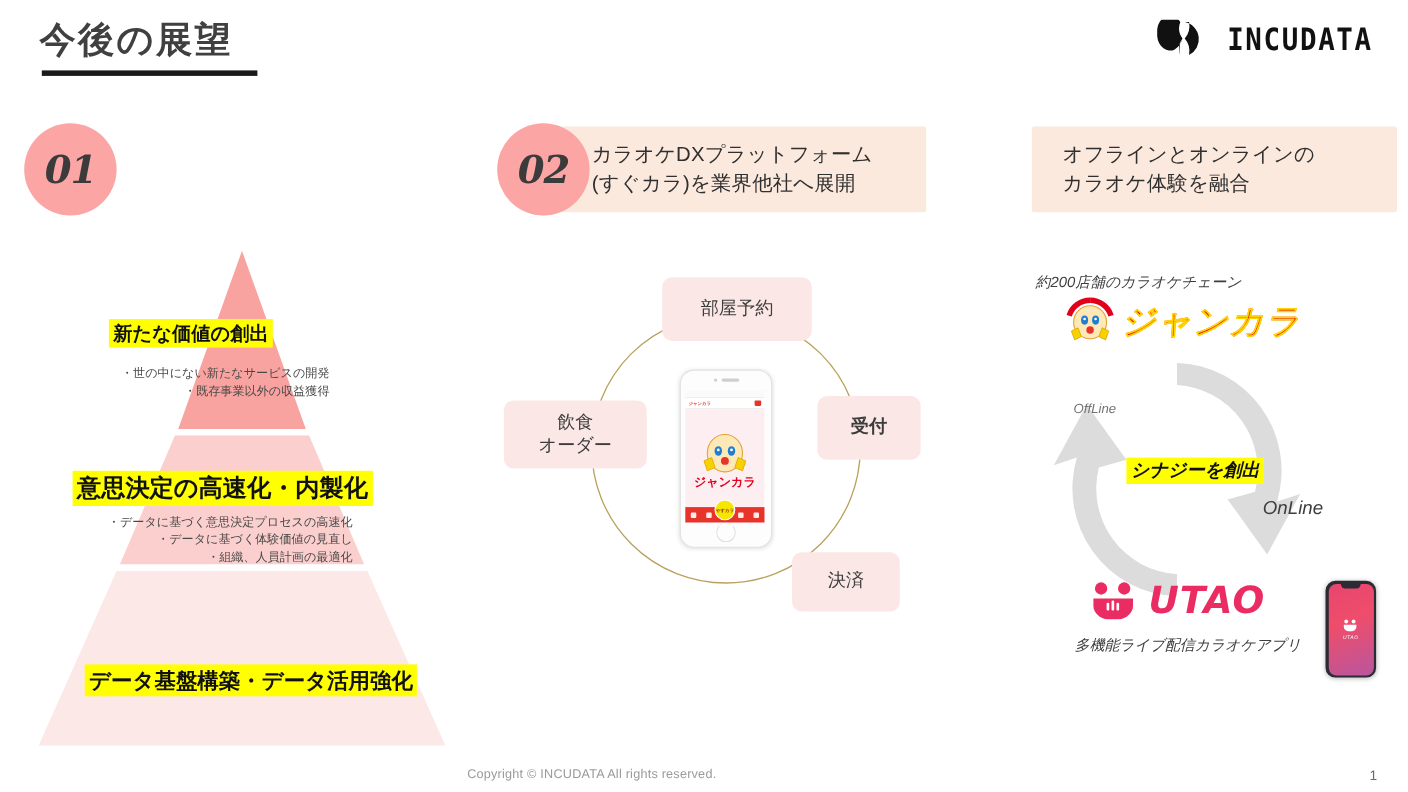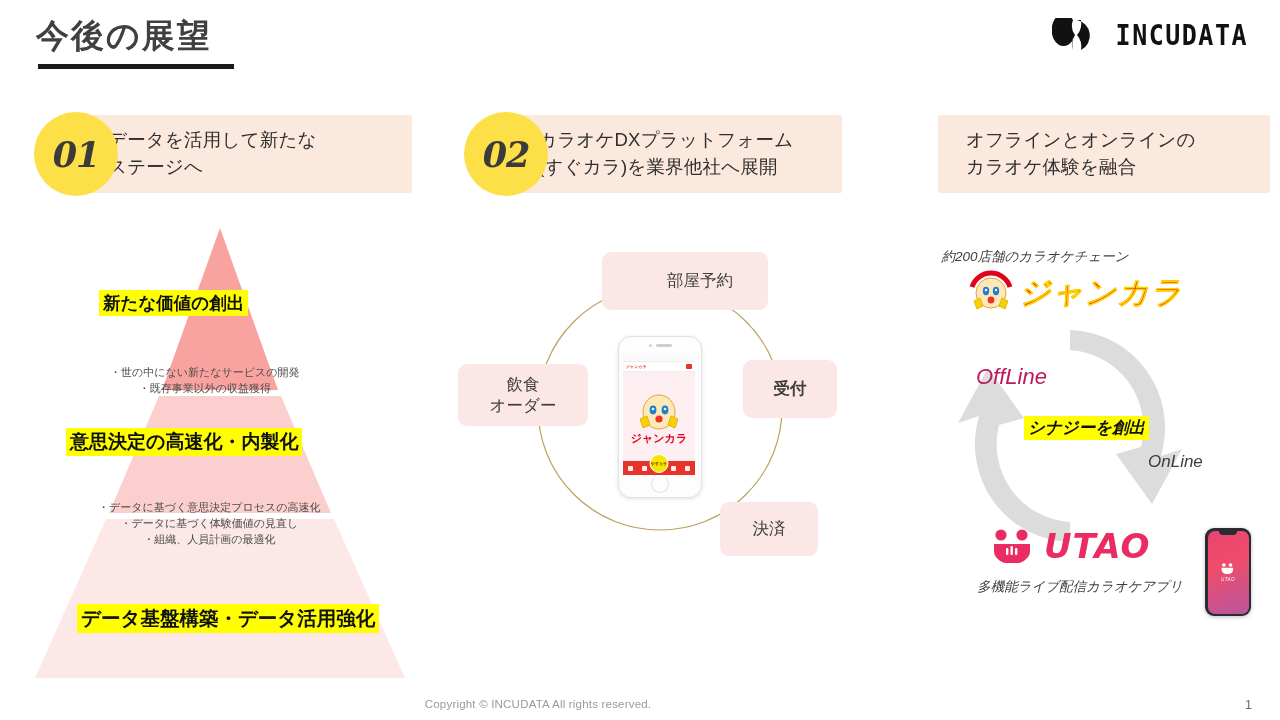--- a/index.html
+++ b/index.html
@@ -33,39 +33,39 @@
   .sec-bar{
     position:absolute;left:58px;top:0;height:78px;
     background:#fbe9de;border-radius:2px;
     display:flex;align-items:center;
   }
   .sec-bar-text{
     margin-left:28px;font-size:18.5px;line-height:1.45;color:#2f2f2f;
     font-weight:400;white-space:pre-line;letter-spacing:.2px;
   }
   .sec-circle{
-    position:absolute;left:12px;top:-3px;width:84px;height:84px;border-radius:50%;
-    background:#fde047;display:flex;align-items:center;justify-content:center;
+    position:absolute;left:0;top:-3px;width:84px;height:84px;border-radius:50%;
+    background:#fca5a5;display:flex;align-items:center;justify-content:center;
     z-index:2;
   }
   .sec-num{
     font-size:35px;font-style:italic;font-weight:700;color:#3b3b3b;
     letter-spacing:-1px;font-family:"DejaVu Serif","Liberation Serif",serif;
   }
 
   
   #pyramid-wrap{left:35px;top:228px;width:370px;height:450px;}
   .mark{
     background:#ffff00;color:#111;font-weight:700;
     padding:1px 4px;display:inline-block;
   }
   .tier-title{position:absolute;white-space:nowrap;}
   .tier-bullets{
     position:absolute;font-size:11px;line-height:1.45;color:#4a4a4a;
-    white-space:pre-line;text-align:center;margin-top:32px;
+    white-space:pre-line;text-align:right;
   }
 
   
   #circle-wrap{left:440px;top:238px;width:420px;height:340px;}
   .cbox{
     position:absolute;background:#fbe8e6;border-radius:9px;
     display:flex;align-items:center;justify-content:center;text-align:center;
     font-size:16.5px;color:#3d3d3d;line-height:1.3;white-space:pre-line;
   }
   
@@ -107,21 +107,21 @@
   #chain-caption{
     position:absolute;left:0;top:10px;width:310px;text-align:center;
     font-size:13.5px;color:#3d3d3d;
   }
   #jankara-logo{position:absolute;left:88px;top:32px;display:flex;align-items:center;gap:5px;}
   #jankara-text{
     font-size:31px;font-weight:700;color:#e2001a;letter-spacing:1px;
     font-family:"DejaVu Sans","Liberation Sans",sans-serif;
     -webkit-text-stroke:.6px #ffd400;
   }
-  #offline-label{position:absolute;left:96px;top:126px;font-size:22px;color:#be185d;}
+  #offline-label{position:absolute;left:96px;top:126px;font-size:12px;color:#737373;}
   #online-label{position:absolute;left:268px;top:214px;font-size:17px;color:#3d3d3d;}
   #synergy-label{position:absolute;left:144px;top:178px;font-size:16.5px;}
   #utao-logo{position:absolute;left:112px;top:288px;display:flex;align-items:center;gap:8px;}
   #utao-text{
     font-size:34px;font-weight:600;color:#ea2c62;letter-spacing:1px;
     font-family:"DejaVu Sans","Liberation Sans",sans-serif;
   }
   #utao-caption{position:absolute;left:40px;top:340px;width:320px;text-align:center;font-size:13.5px;color:#3d3d3d;}
   #utao-phone{
     position:absolute;left:325px;top:290px;width:46px;height:88px;
@@ -154,24 +154,20 @@
 
 <div class="abs" id="brand-logo">
   <svg id="brand-mark" viewBox="0 0 58 34">
     <path d="M23,17 a12,16 0 1,1 -2,-15 a14,15 0 0,0 2,15 a14,15 0 0,0 -2,15 a12,16 0 0,1 2,-15 z" fill="#111"></path>
     <path d="M25,2 a16,16 0 0,1 4,30 a13,16 0 0,0 -4,-15 a13,16 0 0,0 4,-15 z" fill="#111"></path>
   </svg>
   <span id="brand-text">INCUDATA</span>
 </div>
 
 <div class="abs sec-head" style="left:22px;top:115px;width:390px;">
-  <div class="sec-bar" style="width:332px;">
-    <div class="sec-bar-text">データを活用して新たな
-ステージへ</div>
-  </div>
   <div class="sec-circle">
     <span class="sec-num">01</span>
   </div>
 </div>
 
 <div class="abs sec-head" style="left:452px;top:115px;width:390px;">
   <div class="sec-bar" style="width:332px;">
     <div class="sec-bar-text">カラオケDXプラットフォーム
 (すぐカラ)を業界他社へ展開</div>
   </div>
@@ -194,37 +190,37 @@
     <polygon points="71,291 299,291 370,450 0,450" fill="#fde8e8"></polygon>
   </svg>
 
   <div class="tier-title" style="left:64px;top:62px;">
     <span class="mark" style="font-size:17.5px;">新たな価値の創出</span>
   </div>
   <div class="tier-bullets" style="left:75px;top:105px;">・世の中にない新たなサービスの開発
 ・既存事業以外の収益獲得</div>
 
   <div class="tier-title" style="left:31px;top:200px;">
-    <span class="mark" style="font-size:19px;">意思決定の高速化・内製化</span>
+    <span class="mark" style="font-size:22px;">意思決定の高速化・内製化</span>
   </div>
   <div class="tier-bullets" style="left:63px;top:240px;">・データに基づく意思決定プロセスの高速化
 ・データに基づく体験価値の見直し
 ・組織、人員計画の最適化</div>
 
   <div class="tier-title" style="left:42px;top:376px;text-align:right;">
     <span class="mark" style="font-size:19.5px;">データ基盤構築・データ活用強化</span>
   </div>
 </div>
 
 <div class="abs" id="circle-wrap">
   <svg width="420" height="340" viewBox="0 0 420 340" style="position:absolute;left:0;top:0;">
     <circle cx="220" cy="170" r="122" fill="none" stroke="#b9a15e" stroke-width="1.2"></circle>
   </svg>
 
-  <div class="cbox" style="left:162px;top:14px;width:136px;height:58px;padding-left:30px;">部屋予約</div>
+  <div class="cbox" style="left:162px;top:14px;width:136px;height:58px;">部屋予約</div>
   <div class="cbox" style="left:303px;top:122px;width:94px;height:58px;font-weight:bold;">受付</div>
   <div class="cbox" style="left:280px;top:264px;width:98px;height:54px;">決済</div>
   <div class="cbox" style="left:18px;top:126px;width:130px;height:62px;">飲食
 オーダー</div>
 
   <div id="jankara-phone">
     <div id="jp-top">
       <span id="jp-dot"></span>
       <span id="jp-speaker"></span>
     </div>

